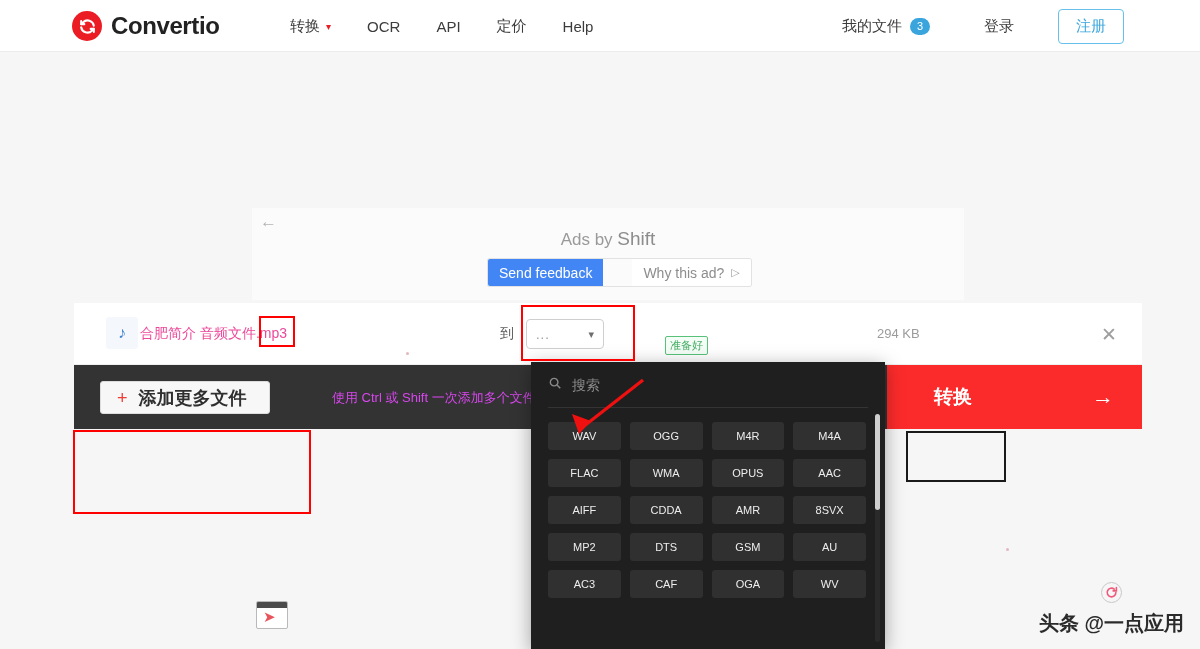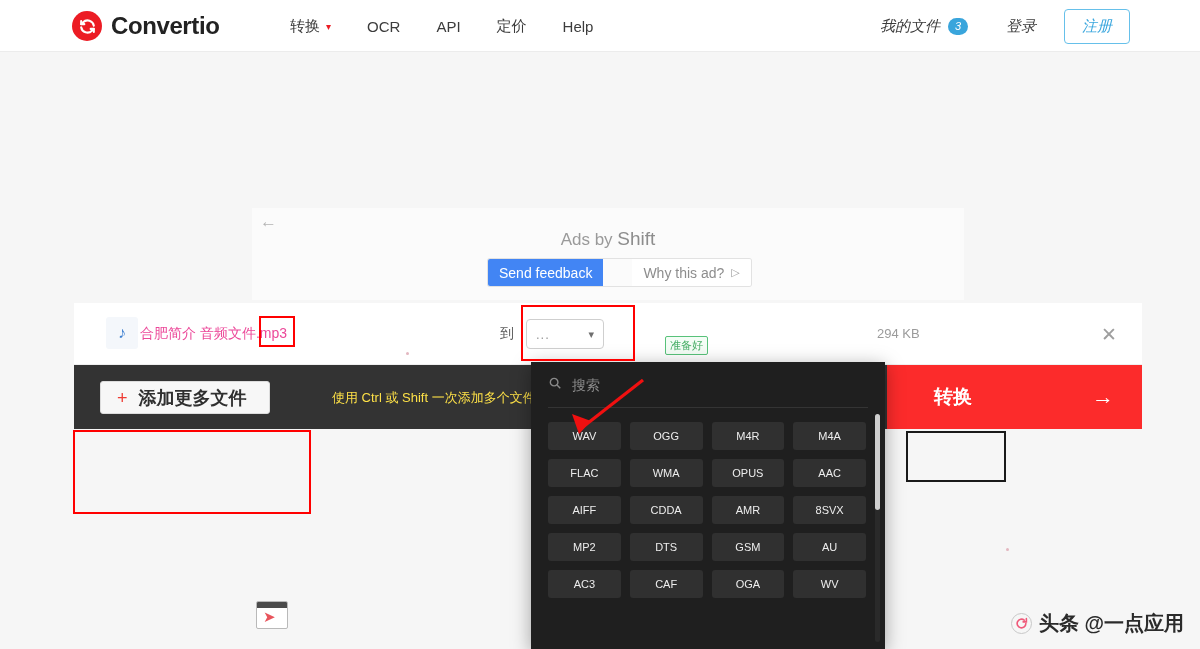--- a/index.html
+++ b/index.html
@@ -27,22 +27,22 @@
   .brand-name {
     font-size: 24px; font-weight: bold; color: #222; letter-spacing: -0.4px;
   }
   .nav { position: absolute; left: 272px; top: 0; height: 52px; display: flex; align-items: center; gap: 0; }
   .nav-item {
     font-size: 15px; color: #3c3c3c; padding: 0 18px; height: 52px;
     display: flex; align-items: center; cursor: pointer; white-space: nowrap;
   }
   .nav-item .caret { color: #ec1c24; font-size: 10px; margin-left: 6px; }
   .header-right {
-    position: absolute; right: 70px; top: 0; height: 52px;
-    display: flex; align-items: center; gap: 0; font-style: italic;
+    position: absolute; right: 76px; top: 0; height: 52px;
+    display: flex; align-items: center; gap: 16px;
   }
   .myfiles { font-size: 15px; color: #3c3c3c; display: flex; align-items: center; gap: 8px; cursor: pointer; }
   .badge-count {
     background: #39a5dc; color: #fff; font-size: 11px; border-radius: 9px;
     min-width: 20px; height: 17px; display: inline-flex; align-items: center;
     justify-content: center; padding: 0 5px;
   }
   .login { font-size: 15px; color: #3c3c3c; margin-left: 38px; cursor: pointer; }
   .signup {
     margin-left: 28px; border: 1px solid #66c0ea; border-radius: 4px;
@@ -129,21 +129,21 @@
   }
   .add-more-btn {
     position: absolute; left: 26px; top: 16px; height: 33px; background: #f7f7f7;
     border: 1px solid #dcdcdc; border-radius: 3px;
     display: flex; align-items: center; gap: 11px; padding: 0 22px 0 16px;
     cursor: pointer;
   }
   .add-more-btn .plus { color: #ee3b33; font-size: 18px; line-height: 1; }
   .add-more-btn .lbl { font-size: 18px; color: #2f2f2f; font-weight: bold; }
   .add-hint {
-    position: absolute; left: 258px; top: 24px; font-size: 13px; color: #fde047;
+    position: absolute; left: 258px; top: 24px; font-size: 13px; color: #d946ef;
     white-space: nowrap;
   }
   .convert-btn {
     position: absolute; left: 813px; top: 0; width: 255px; height: 64px;
     background: #fc2b2b; display: flex; align-items: center; cursor: pointer;
   }
   .convert-btn .ctext {
     position: absolute; left: 47px; font-size: 19px; font-weight: bold; color: #fff;
   }
   .convert-btn .carrow { position: absolute; right: 28px; font-size: 22px; color: #fff; }
@@ -196,21 +196,21 @@
   }
   .cursor-card .bar { height: 6px; background: #4b4b4b; }
   .cursor-card .bar i {
     display: inline-block; width: 2px; height: 2px; background: #fff;
     border-radius: 50%; margin: 2px 0 0 2px;
   }
   .cursor-card .ptr { color: #e8545c; font-size: 15px; line-height: 18px; padding-left: 6px; }
   .dot-artifact { position: absolute; width: 3px; height: 3px; border-radius: 50%; background: #e3b7c0; }
   .watermark {
     position: absolute; right: 16px; bottom: 12px; display: flex;
-    align-items: center; gap: 7px; font-size: 20px; font-weight: bold; color: #2b2b2b;
+    align-items: center; gap: 7px; font-size: 20px; font-weight: bold; color: #2b2b2b; flex-direction: column;
   }
   .wm-logo {
     width: 21px; height: 21px; border-radius: 50%; border: 1.6px solid #c8c8c8;
     display: flex; align-items: center; justify-content: center;
     color: #ef5a7a; font-size: 14px;
   }
   .page-bottom-strip {
     position: absolute; left: 0; top: 429px; width: 74px; height: 220px; background: #f6f6f6;
   }
 </style>

